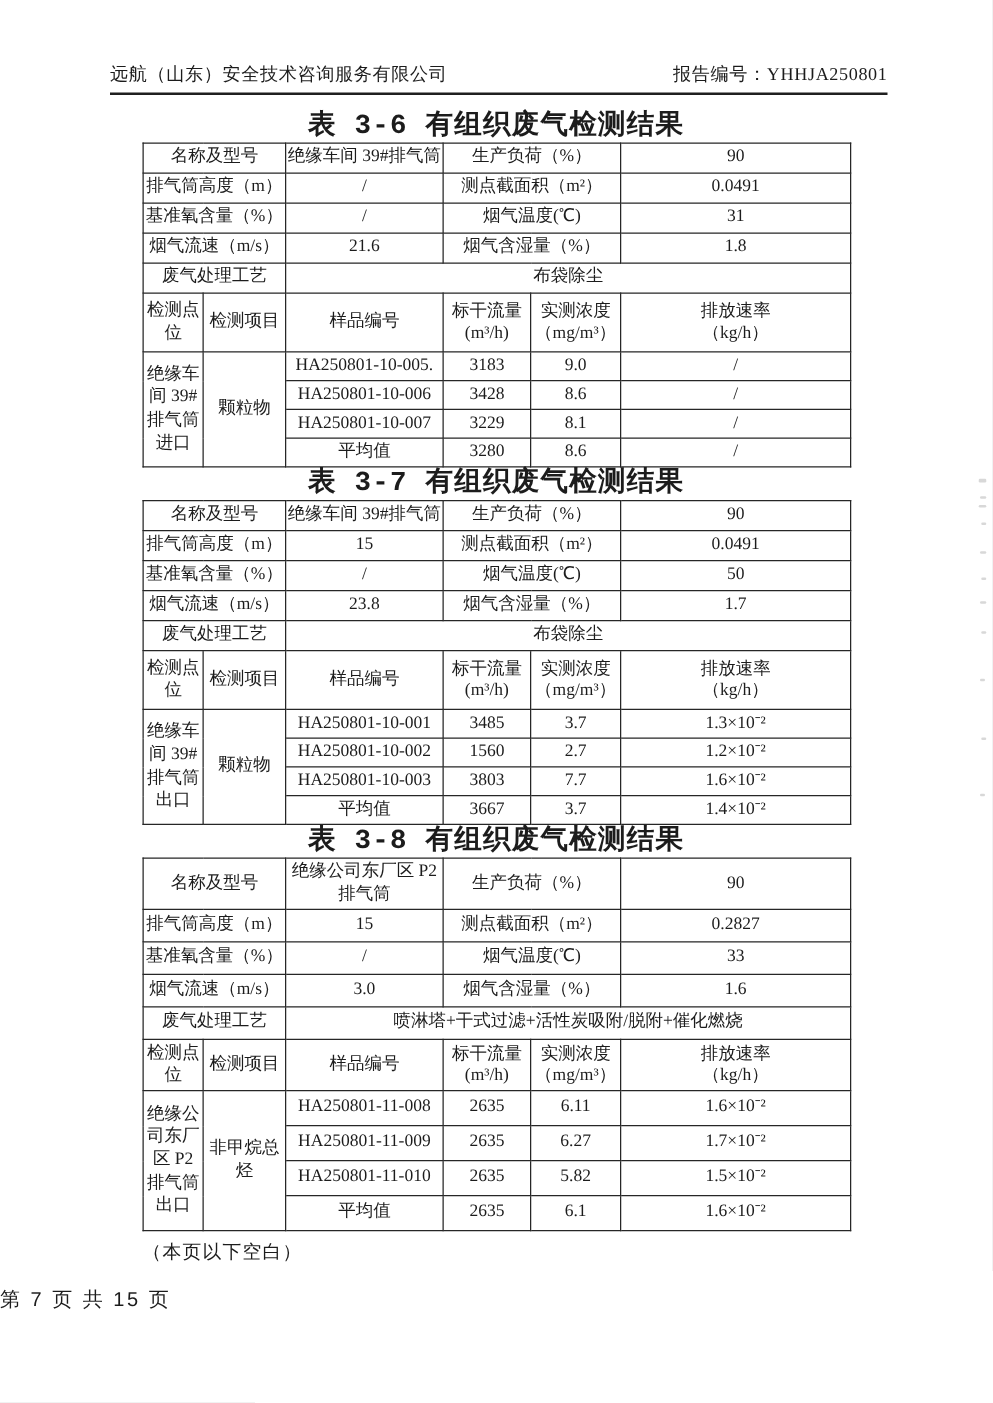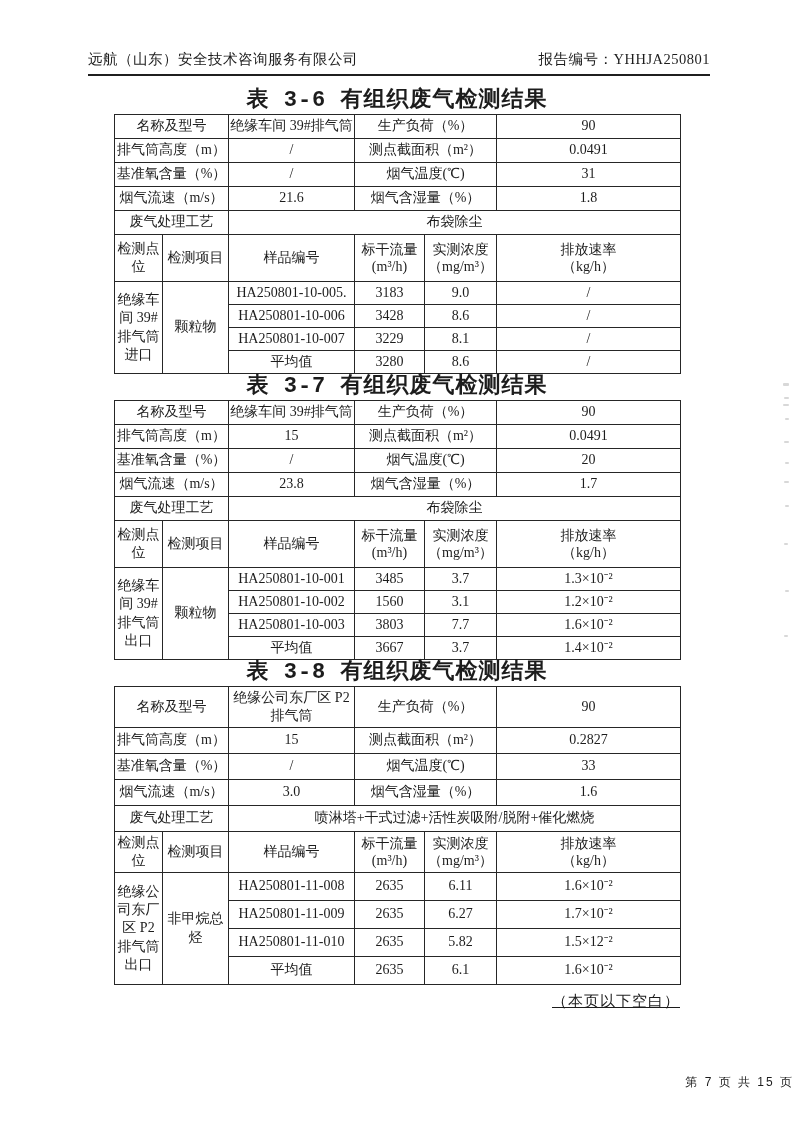--- a/index.html
+++ b/index.html
@@ -40,29 +40,27 @@
   }
   tr.ri  td{height:23px;}   
   tr.ri8 td{height:25px;}   
   tr.ri8a td{height:40px;}  
   tr.rh  td{height:46px;}   
   tr.rh8 td{height:40px;}
   tr.rd  td{height:22px;margin-top:23px;}   
   tr.rd8 td{height:27px;}   
   .u2{display:block;line-height:1.25;}
   .note{
-    text-align:right;font-size:15px;letter-spacing:1px;
+    text-align:left;font-size:15px;letter-spacing:1px;
     margin-top:7px;
-    text-decoration:underline;
   }
   .pgfoot{
     position:absolute;top:1030px;left:0;width:794px;
-    text-align:right;font-size:12px;letter-spacing:2px;
+    text-align:left;font-size:16px;letter-spacing:2px;
     font-family:"Liberation Sans", sans-serif;
-    margin-top:44px;
   }
   
   .artifacts{position:absolute;top:0;left:0;width:794px;height:1122px;pointer-events:none;}
   .mark{position:absolute;background:#8a8a8a;opacity:.33;border-radius:1px;}
 </style>
 </head>
 <body>
 
 <div class="page">
 
@@ -179,21 +177,21 @@
       <tr class="ri">
         <td colspan="2">排气筒高度（m）</td>
         <td>15</td>
         <td colspan="2">测点截面积（m²）</td>
         <td>0.0491</td>
       </tr>
       <tr class="ri">
         <td colspan="2">基准氧含量（%）</td>
         <td>/</td>
         <td colspan="2">烟气温度(℃)</td>
-        <td>20</td>
+        <td>50</td>
       </tr>
       <tr class="ri">
         <td colspan="2">烟气流速（m/s）</td>
         <td>23.8</td>
         <td colspan="2">烟气含湿量（%）</td>
         <td>1.7</td>
       </tr>
       <tr class="ri">
         <td colspan="2">废气处理工艺</td>
         <td colspan="4">布袋除尘</td>
@@ -219,21 +217,21 @@
         <td rowspan="4">绝缘车间 39#排气筒出口</td>
         <td rowspan="4">颗粒物</td>
         <td>HA250801-10-001</td>
         <td>3485</td>
         <td>3.7</td>
         <td>1.3×10⁻²</td>
       </tr>
       <tr class="rd">
         <td>HA250801-10-002</td>
         <td>1560</td>
-        <td>3.1</td>
+        <td>2.7</td>
         <td>1.2×10⁻²</td>
       </tr>
       <tr class="rd">
         <td>HA250801-10-003</td>
         <td>3803</td>
         <td>7.7</td>
         <td>1.6×10⁻²</td>
       </tr>
       <tr class="rd">
         <td>平均值</td>
@@ -311,21 +309,21 @@
       <tr class="rd8">
         <td>HA250801-11-009</td>
         <td>2635</td>
         <td>6.27</td>
         <td>1.7×10⁻²</td>
       </tr>
       <tr class="rd8">
         <td>HA250801-11-010</td>
         <td>2635</td>
         <td>5.82</td>
-        <td>1.5×12⁻²</td>
+        <td>1.5×10⁻²</td>
       </tr>
       <tr class="rd8">
         <td>平均值</td>
         <td>2635</td>
         <td>6.1</td>
         <td>1.6×10⁻²</td>
       </tr>
     </tbody>
       </table>
 

